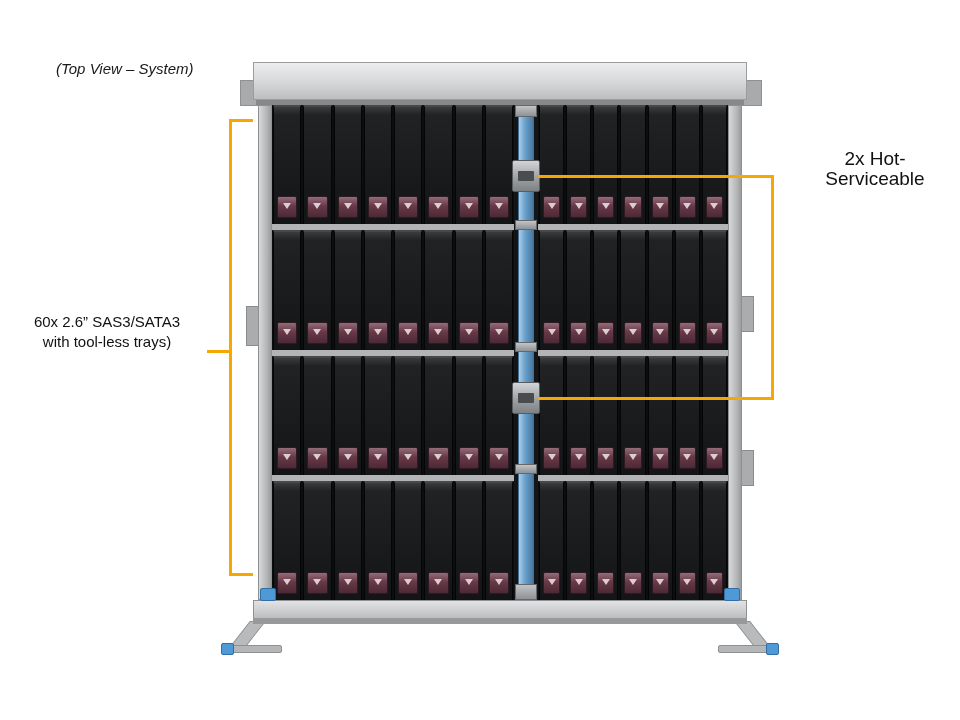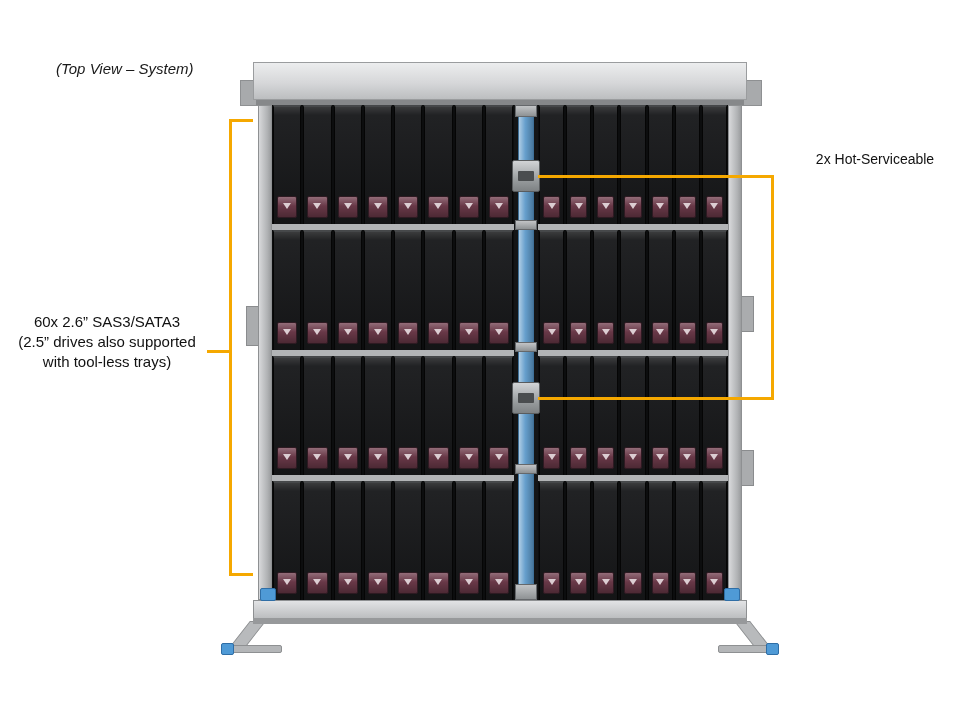--- a/index.html
+++ b/index.html
@@ -10,21 +10,21 @@
   .abs{position:absolute;}
 
   
   .title{
     left:56px;top:60px;font-size:15px;font-style:italic;color:#1a1a1a;white-space:nowrap;
   }
   .left-label{
     left:6px;top:312px;width:202px;text-align:center;font-size:15px;line-height:20px;color:#111;
   }
   .right-label{
-    left:796px;top:149px;width:158px;text-align:center;font-size:14px;line-height:20px;color:#111;
+    left:796px;top:149px;width:158px;text-align:center;font-size:19px;line-height:20px;color:#111;
   }
 
   
   .ann{background:var(--annotation,#F5A800);z-index:9;}
   .top-ear{width:18px;height:24px;top:80px;background:#a8aaac;border:1px solid #8e9092;}
   .top-cap{
     left:253px;top:62px;width:494px;height:38px;z-index:2;
     background:linear-gradient(180deg,#ecedee 0%,#d6d7d9 55%,#bcbec0 100%);
     border:1px solid #9a9c9e;box-sizing:border-box;
   }
@@ -98,21 +98,20 @@
   .leg.right{left:734px;transform:skewX(38deg);transform-origin:top right;}
   .foot-pad{top:645px;width:56px;height:8px;background:#b4b6b8;border:1px solid #8e9092;border-radius:2px;box-sizing:border-box;z-index:2;}
 </style>
 </head>
 <body>
 
 <div class="abs title">(Top View – System)</div>
 
 <div class="abs left-label">
   <div>60x 2.6” SAS3/SATA3</div>
-  <div>(2.5” drives also supported</div>
   <div>with tool-less trays)</div>
 </div>
 
 <div class="abs right-label">
   <div>2x Hot-Serviceable</div>
 </div>
 
 <div class="abs ann" style="left:229px;top:119px;width:3px;height:457px;"></div>
 <div class="abs ann" style="left:229px;top:119px;width:24px;height:3px;"></div>
 <div class="abs ann" style="left:229px;top:573px;width:24px;height:3px;"></div>

